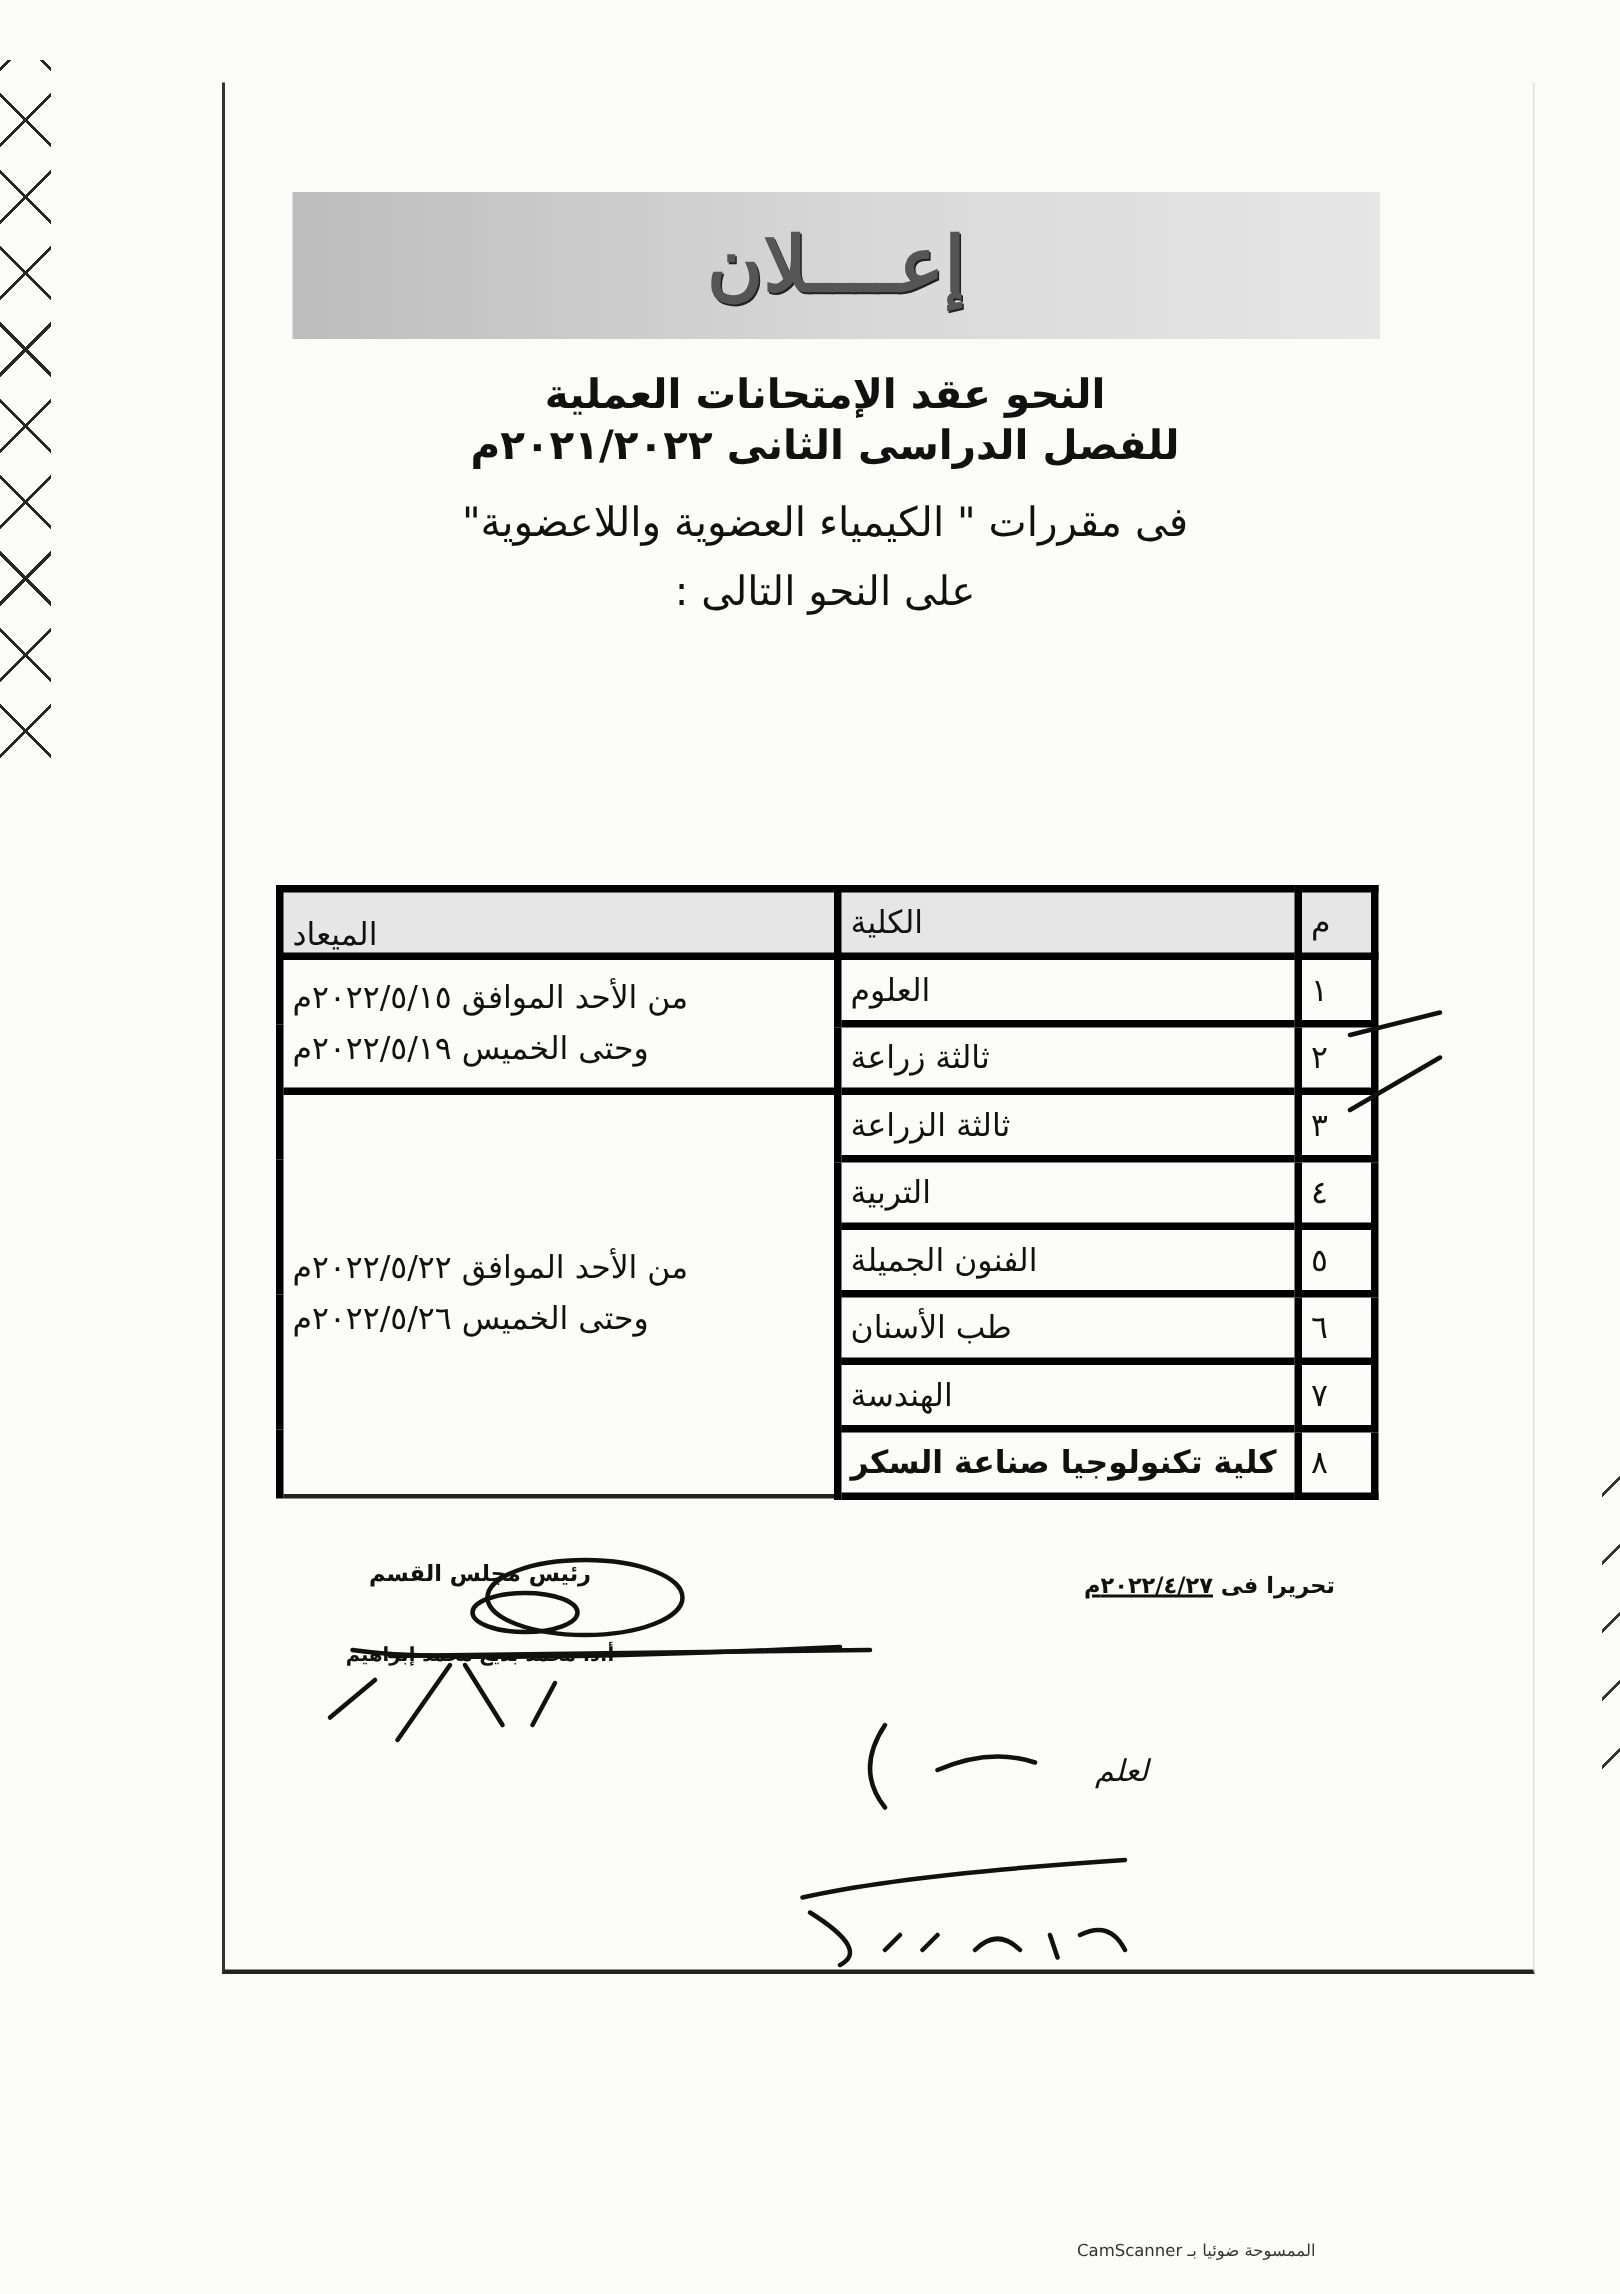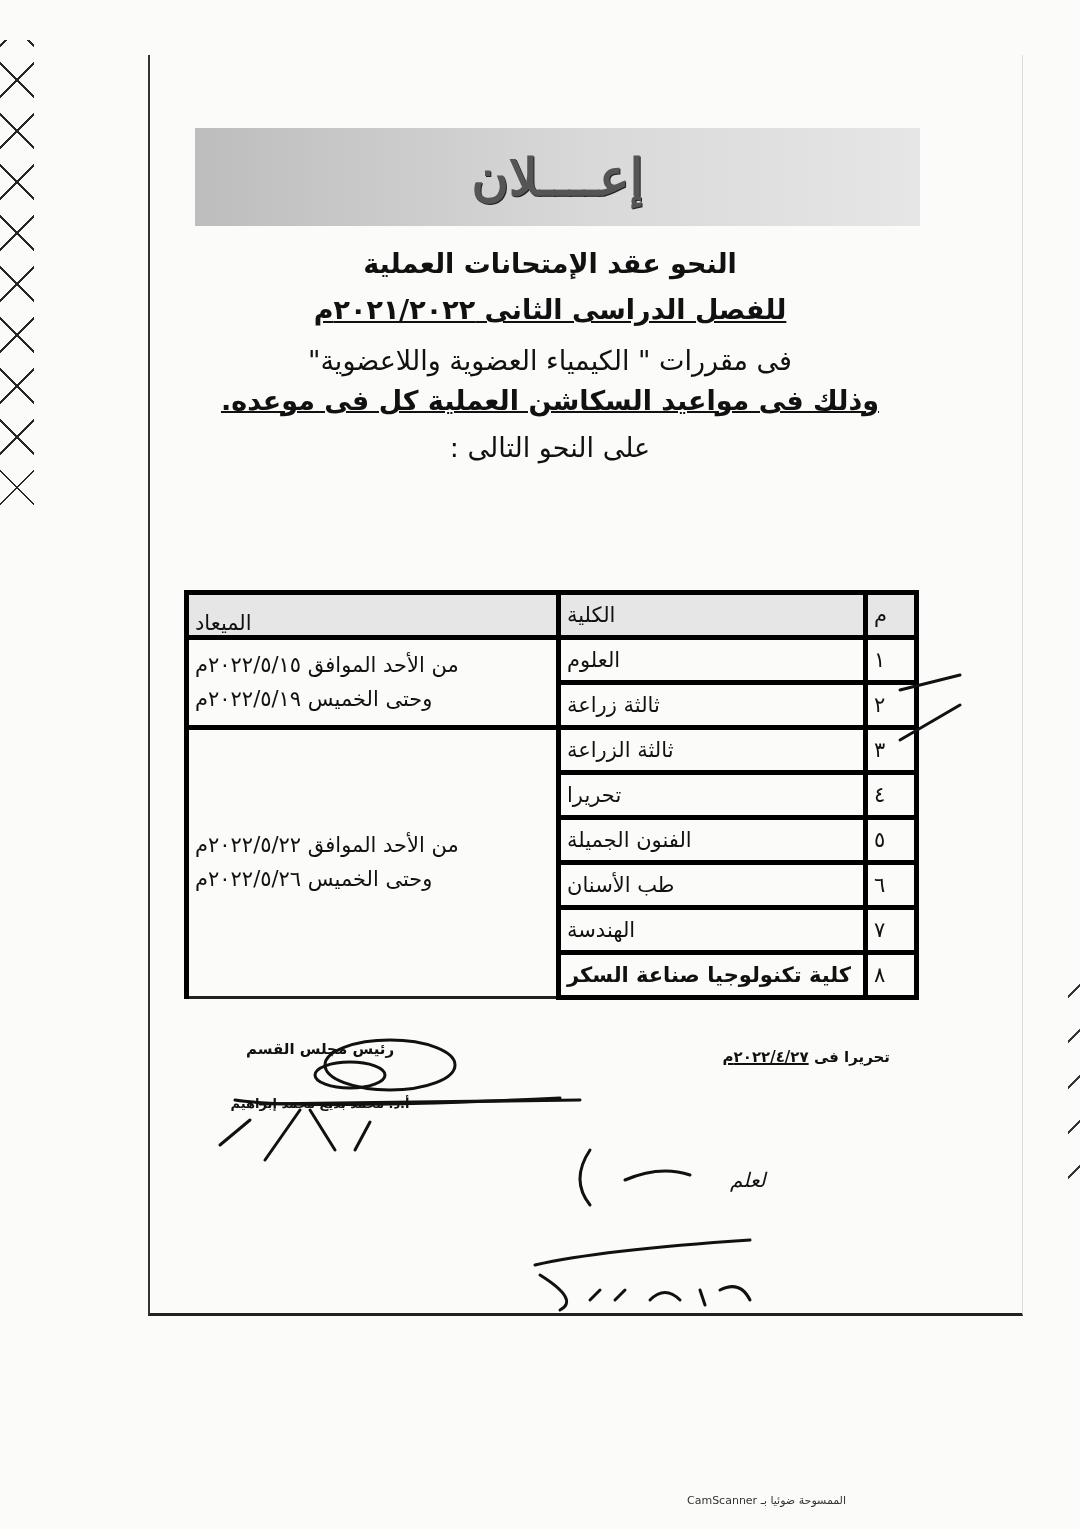--- a/index.html
+++ b/index.html
@@ -48,38 +48,37 @@
     font-weight:normal;
   }
   .sched-table th { background:#e6e6e6; height:40px; }
   .sched-table tr.row-line td { border-bottom:2px solid #222; }
   .col-num { width:34px; }
   .col-fac { width:290px; }
   .date-cell { line-height:1.6; font-size:21px; }
   .footer-left { position:absolute; left:200px; top:1040px; width:240px; direction:rtl; text-align:center; }
   .footer-right { position:absolute; left:700px; top:1048px; width:190px; direction:rtl; text-align:right; font-size:15px; font-weight:bold; }
   .sig-svg { position:absolute; left:0; top:0; pointer-events:none; }
-  .watermark { position:absolute; left:687px; top:1494px; font-size:11px; color:#333; direction:rtl; }
+  .watermark { position:absolute; left:718px; top:1494px; font-size:11px; color:#333; direction:rtl; }
 </style>
 </head>
 <body>
 
 <div class="hatch-left"></div>
 <div class="hatch-right"></div>
 <div class="page-frame"></div>
 
 <div class="banner">
   <span class="banner-title">إعــــلان</span>
 </div>
 
 <div class="text-block" style="top:248px;">
   <p class="line bold">النحو عقد الإمتحانات العملية</p>
-  <p class="line bold" style="margin-top:14px;text-decoration:underline;">للفصل الدراسى الثانى ٢٠٢١/٢٠٢٢م</p>
+  <p class="line bold" style="margin-top:2px;">للفصل الدراسى الثانى ٢٠٢١/٢٠٢٢م</p>
   <p class="line" style="margin-top:18px;">فى مقررات " الكيمياء العضوية واللاعضوية"</p>
-  <p class="line bold u" style="margin-top:8px;">وذلك فى مواعيد السكاشن العملية كل فى موعده.</p>
   <p class="line" style="margin-top:14px;">على النحو التالى :</p>
 </div>
 
 <table class="sched-table">
   <tbody>
       <tr>
     <th class="col-num">م</th>
     <th class="col-fac">الكلية</th>
     <th rowspan="1" style="vertical-align:bottom;">الميعاد</th>
   </tr>
@@ -98,21 +97,21 @@
   <tr class="row-line">
     <td>٣</td>
     <td>ثالثة الزراعة</td>
     <td rowspan="6" class="date-cell">
       <div>من الأحد الموافق ٢٠٢٢/٥/٢٢م</div>
       <div>وحتى الخميس ٢٠٢٢/٥/٢٦م</div>
     </td>
   </tr>
   <tr class="row-line">
     <td>٤</td>
-    <td>تحريرا</td>
+    <td>التربية</td>
   </tr>
   <tr class="row-line">
     <td>٥</td>
     <td>الفنون الجميلة</td>
   </tr>
   <tr class="row-line">
     <td>٦</td>
     <td>طب الأسنان</td>
   </tr>
   <tr class="row-line">

